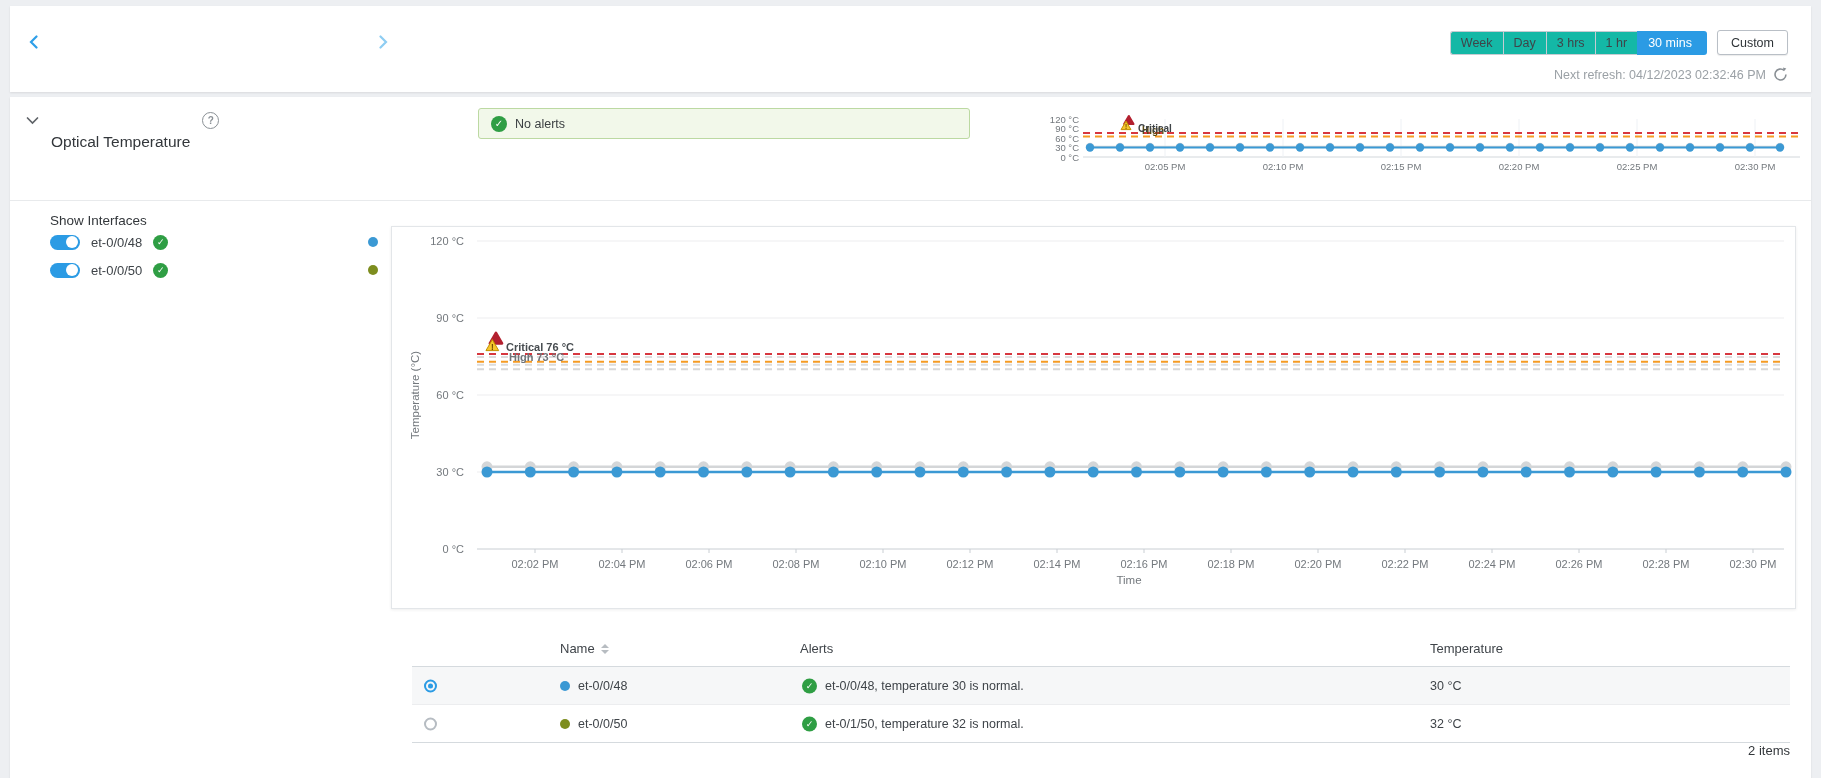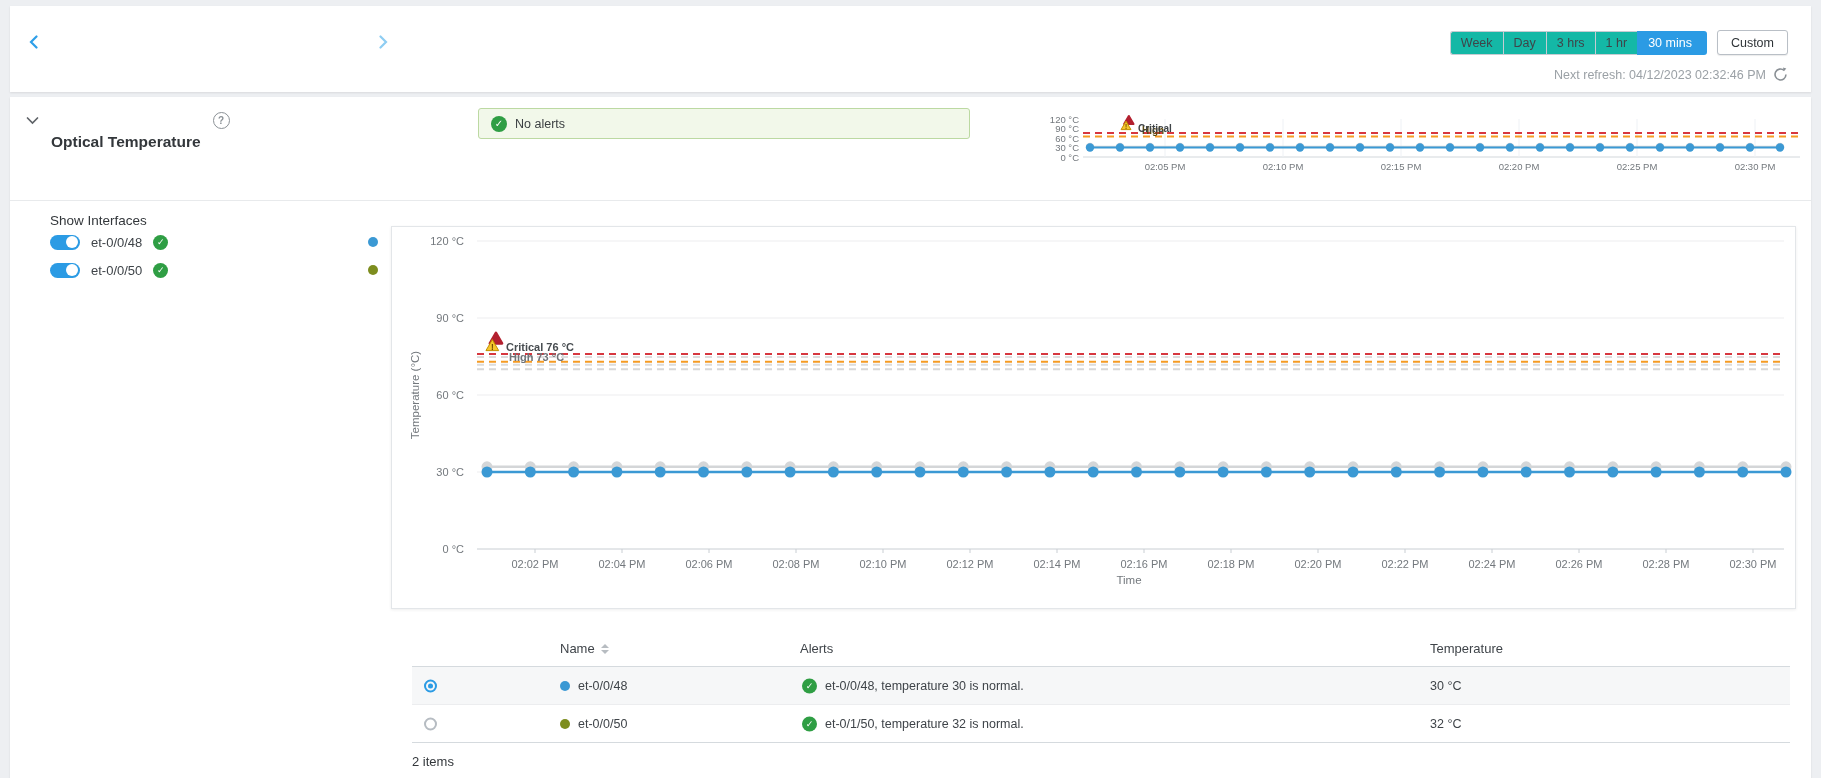--- a/index.html
+++ b/index.html
@@ -22,21 +22,21 @@
   .rbtn:first-child{border-radius:3px 0 0 3px;}
   .rbtn.grp-last{border-right:5px solid #0f766e;border-radius:0 3px 3px 0;}
   .rbtn.active{background:#2b9be4;border-color:#2b9be4;color:#fff;}
   .custom-btn{height:25px;margin-left:10px;padding:0 13px;font-size:12.5px;background:#fff;color:#2f3438;
       border:1px solid #b9bfc6;border-radius:3px;cursor:pointer;font-family:inherit;box-shadow:0 1px 1px rgba(0,0,0,.08);}
   .next-refresh{position:absolute;right:23px;top:61px;display:flex;align-items:center;gap:7px;
       font-size:12.5px;color:#9ba1a6;}
 
   
   .section-head{position:absolute;left:16px;top:8px;display:flex;align-items:center;gap:12px;height:30px;}
-  .section-title{font-size:15.5px;font-weight:bold;color:#33373b;margin-top:43px;}
+  .section-title{font-size:15.5px;font-weight:normal;color:#33373b;margin-top:43px;}
   .help-icon{width:15px;height:15px;border:1.4px solid #8b9196;border-radius:50%;color:#8b9196;
       font-size:10px;display:flex;align-items:center;justify-content:center;font-weight:bold;cursor:pointer;}
   .divider{position:absolute;left:0;right:0;top:103px;border-top:1px solid #e8eaec;}
 
   
   .alert-badge{position:absolute;left:468px;top:11px;width:492px;height:31px;background:#f2f8ea;
       border:1px solid #bcd9a2;border-radius:3px;display:flex;align-items:center;gap:8px;
       padding-left:12px;box-sizing:border-box;font-size:12.5px;color:#3c4043;}
   .okc{display:inline-flex;width:16px;height:16px;min-width:16px;border-radius:50%;background:#2f9e44;
       color:#fff;font-size:10px;align-items:center;justify-content:center;}
@@ -51,36 +51,36 @@
   .if-panel{position:absolute;left:40px;top:116px;width:330px;}
   .if-title{font-size:13.5px;color:#33373b;}
   .if-row{position:relative;display:flex;align-items:center;gap:11px;height:28px;}
   .toggle{width:30px;height:15px;border-radius:8px;background:#2b9be4;position:relative;display:inline-block;cursor:pointer;}
   .toggle::after{content:"";position:absolute;right:2px;top:1.5px;width:12px;height:12px;border-radius:50%;background:#fff;}
   .if-label{font-size:13px;color:#3f4449;}
   .series-dot{width:10px;height:10px;border-radius:50%;display:inline-block;}
   .if-row .series-dot{position:absolute;right:2px;}
 
   
-  .tbl{position:absolute;left:402px;top:536px;width:1378px;font-size:12.5px;}
+  .tbl{position:absolute;left:402px;top:536px;width:1378px;font-size:12.5px;text-align:right;}
   .thead{position:relative;height:33px;border-bottom:1px solid #d5dade;}
   .th{position:absolute;top:8px;font-size:13px;color:#3f4449;}
   .th-name{left:148px;display:flex;gap:6px;align-items:center;cursor:pointer;}
   .th-alerts{left:388px;} .th-temp{left:1018px;}
   .sort{display:inline-flex;flex-direction:column;gap:2px;}
   .sort i{width:0;height:0;border-left:4px solid transparent;border-right:4px solid transparent;display:block;}
   .sort .up{border-bottom:4px solid #b7bcc1;} .sort .dn{border-top:4px solid #b7bcc1;}
   .trow{position:relative;height:37px;border-bottom:1px solid #ecedef;}
   .trow.sel{background:#f6f7f8;}
   .trow.last{border-bottom:1px solid #d5dade;}
   .cell{position:absolute;top:50%;transform:translateY(-50%);display:flex;align-items:center;gap:8px;}
   .radio{width:13px;height:13px;border-radius:50%;position:relative;box-sizing:border-box;cursor:pointer;}
   .radio.on{border:2px solid #2b9be4;} .radio.on::after{content:"";position:absolute;inset:2px;background:#2b9be4;border-radius:50%;}
   .radio.off{border:2px solid #b6bcc2;}
-  .tfoot{margin-top:11px;font-size:13px;color:#33373b;}
+  .tfoot{font-size:13px;color:#33373b;}
 </style>
 </head>
 <body>
 
 <div class="panel" id="top-panel">
   <div class="nav-arrow" id="nav-prev">
     <svg width="9" height="14" viewBox="0 0 9 14">
         <polyline points="7.5,1.5 2,7 7.5,12.5" fill="none" stroke="#2e9fe8" stroke-width="2.2" stroke-linecap="round"></polyline>
       </svg>
   </div>

